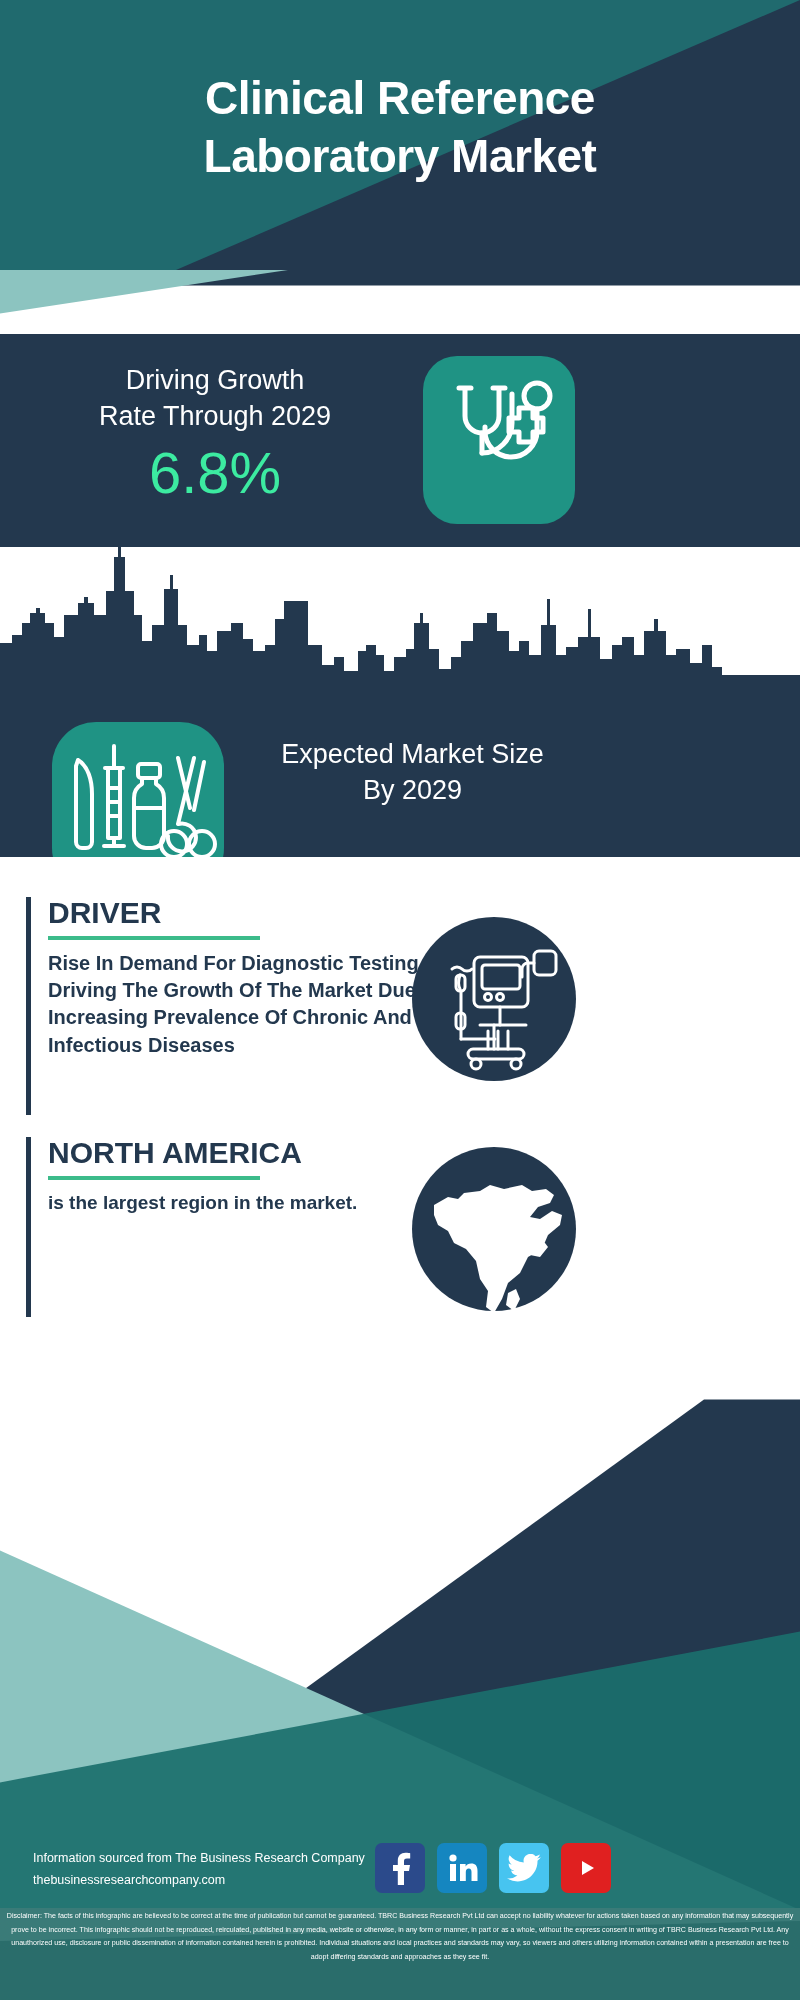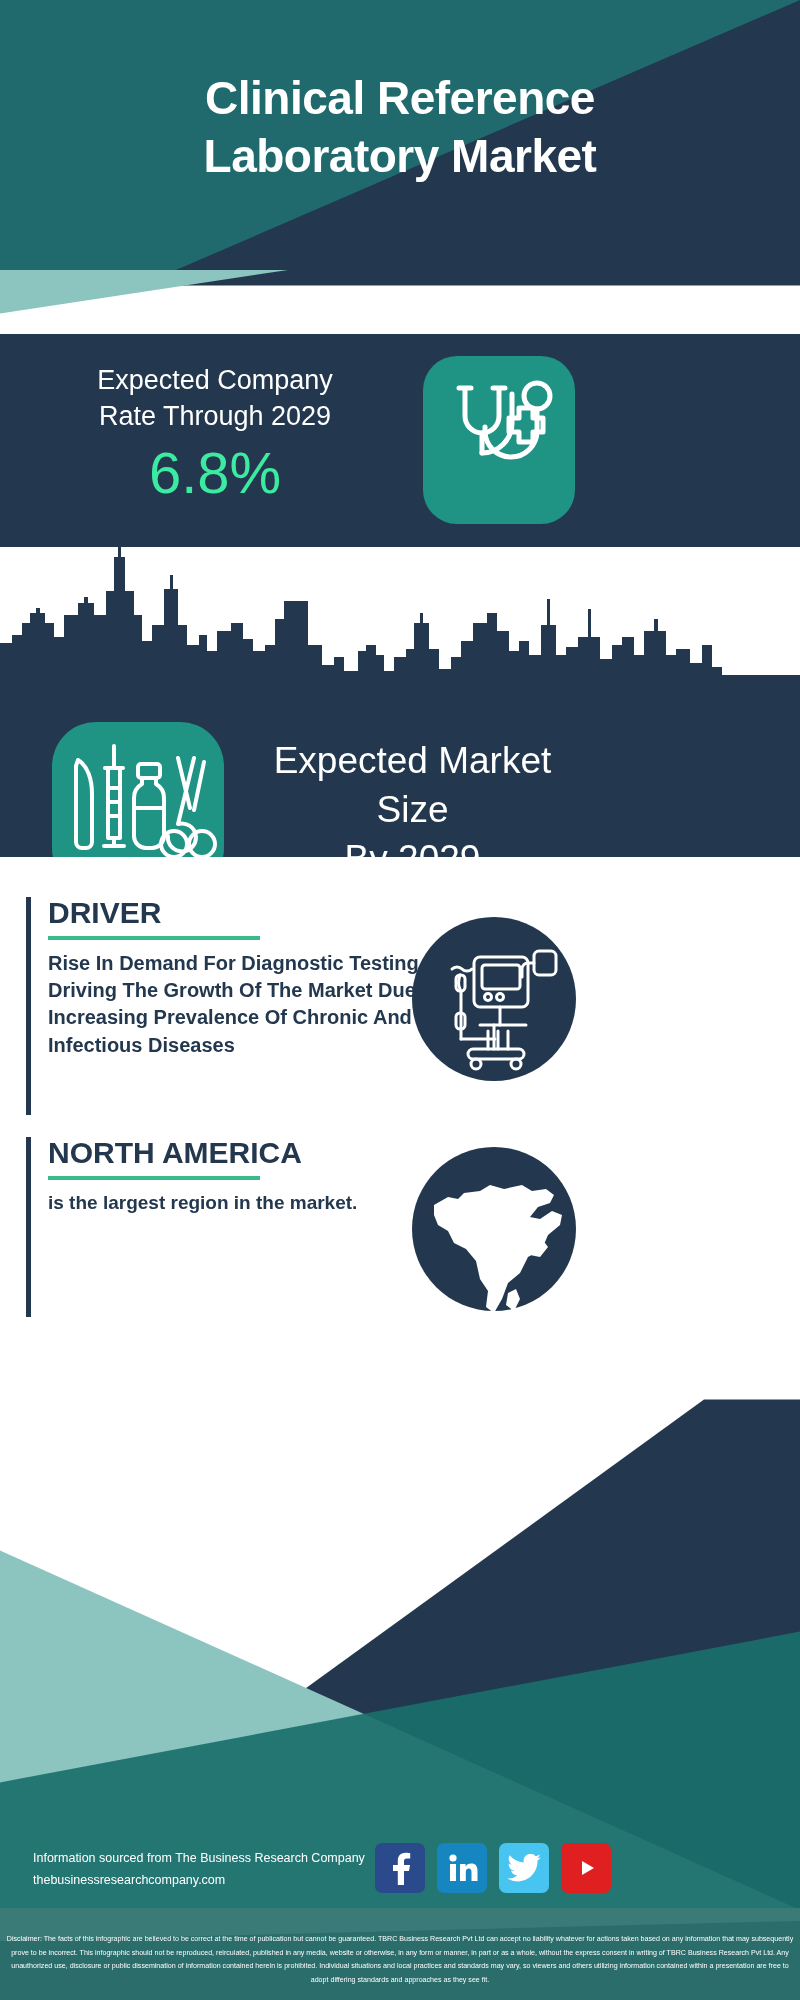--- a/index.html
+++ b/index.html
@@ -81,21 +81,21 @@
     position:absolute; left:0; top:128px; width:800px; height:182px;
     background:#23384e;
   }
   .icon-box-tools {
     position:absolute; left:52px; top:175px; width:172px; height:170px;
     background:#1f9384; border-radius:44px;
   }
   .market-text {
     position:absolute; left:240px; top:190px; width:345px;
     text-align:center; color:#ffffff;
-    font-size:37px; line-height:1.32;
+    font-size:27px; line-height:1.32;
   }
   .market-value {
     position:absolute; left:240px; top:263px; width:345px;
     text-align:center; color:#3ceba1;
     font-size:52px; font-weight:bold;
   }
 
   
   .content { position:absolute; left:0; top:857px; width:800px; height:480px; background:#ffffff; }
 
@@ -159,21 +159,21 @@
   .s-li { background:#1586c0; }
   .s-tw { background:#47c4f0; }
   .s-yt { background:#e02020; }
   .social svg { display:block; }
 
   
   .disclaimer {
     position:absolute; left:0; top:1908px; width:800px; height:92px;
     background:#2a6d6b;
     color:#ffffff; font-size:7.1px; line-height:1.92;
-    text-align:center; padding:25px 6px 0 6px;
+    text-align:center; padding:2px 6px 0 6px;
     z-index:12;
   }
   .disclaimer-sheen {
     position:absolute; left:0; top:0; width:800px; height:92px;
     background:#8cc4c0; opacity:0.16;
     clip-path: polygon(0 0, 100% 0, 100% 14%, 0 36%);
     pointer-events:none;
   }
   .disclaimer-text { position:relative; z-index:2; }
 </style>
@@ -190,21 +190,21 @@
     <div>Laboratory Market</div>
   </div>
 
   <div class="wedge-band">
     <div class="wedge-dark"></div>
     <div class="wedge-teal"></div>
   </div>
 
   <div class="growth">
     <div class="growth-text">
-      <div>Expected Company</div>
+      <div>Driving Growth</div>
       <div>Rate Through 2029</div>
     </div>
     <div class="growth-value">6.8%</div>
     <div class="icon-box-steth">
       <svg width="152" height="168" viewBox="0 0 152 168">
         <g fill="none" stroke="#ffffff" stroke-width="5" stroke-linecap="round" stroke-linejoin="round">
           <path d="M42 34 v26 a17 17 0 0 0 34 0 V34"></path>
           <path d="M36 32 h12 M70 32 h12"></path>
           <path d="M59 77 v20"></path>
           <path d="M59 97 a30 30 0 0 0 30 -30 V38"></path>

